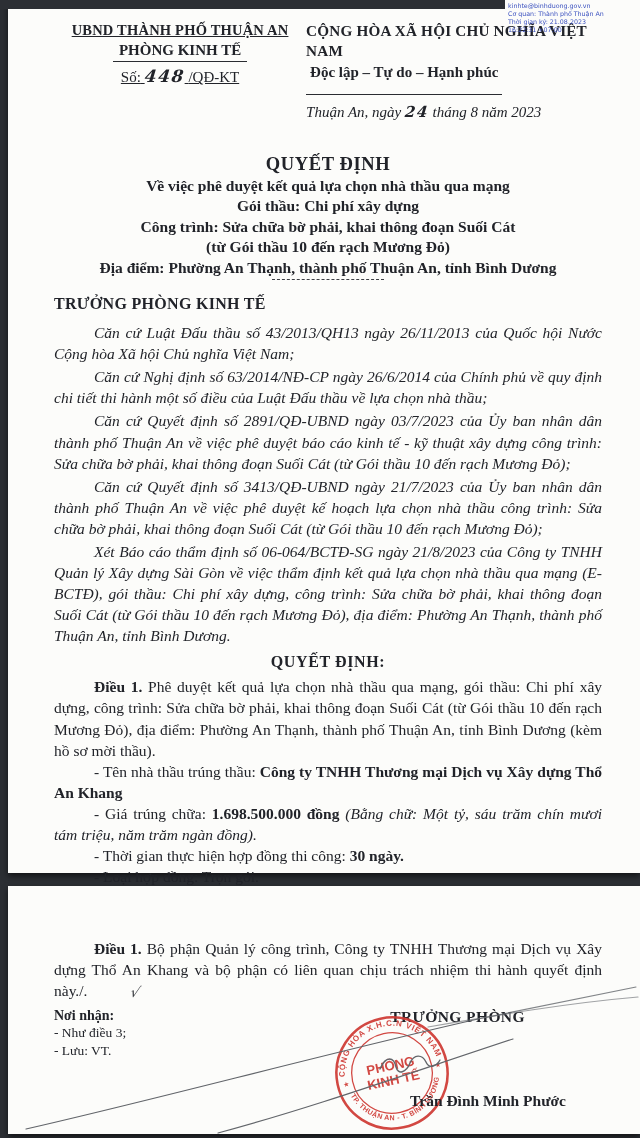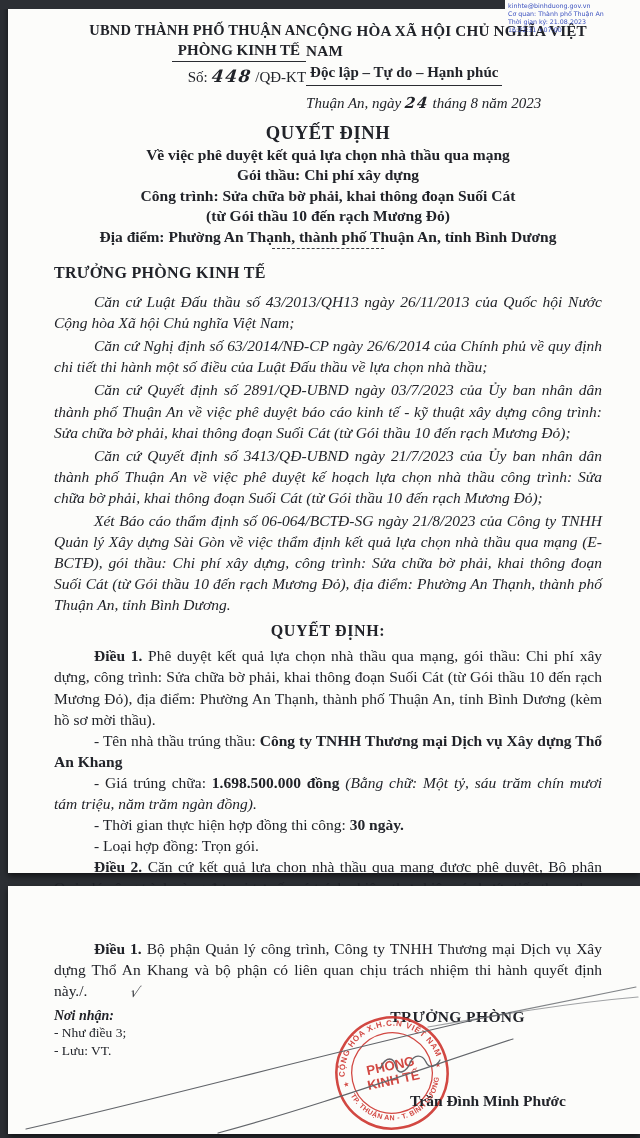--- a/index.html
+++ b/index.html
@@ -25,52 +25,52 @@
   
   .dsig{
     position:absolute;top:2px;right:10px;width:122px;
     font-family:"DejaVu Sans",sans-serif;font-size:6.3px;line-height:1.25;
     color:#3a50bf;text-align:left;z-index:7;
   }
   .dsig div{white-space:nowrap;overflow:hidden;}
 
   
   .hdr{display:flex;margin-top:6px;}
-  .hdr-left{width:46%;text-align:right;line-height:1.3;}
+  .hdr-left{width:46%;text-align:center;line-height:1.3;text-decoration:underline;}
   .hdr-right{width:54%;line-height:1.3;}
   .org{font-size:14.5px;font-weight:600;letter-spacing:.2px;}
   .dept{font-size:15px;font-weight:bold;display:inline-block;border-bottom:1.4px solid #2a2c31;padding:0 6px 1px;}
   .so-line{font-size:15px;margin-top:3px;}
   .hand{font-family:"DejaVu Serif",serif;font-style:italic;font-weight:600;font-size:17px;letter-spacing:1.5px;display:inline-block;transform:skewX(-6deg);}
   .nat1{font-size:15.2px;font-weight:bold;letter-spacing:.2px;}
-  .motto{font-size:15px;font-weight:bold;display:inline-block;border-bottom:1.5px solid #2a2c31;padding:0 4px 3px;margin-top:2px;}
+  .motto{font-size:15px;font-weight:bold;display:inline-block;border-bottom:1.5px solid #2a2c31;padding:0 4px 12px;margin-top:2px;}
   .pdate{font-size:15px;font-style:italic;margin-top:8px;}
 
   
-  .title-block{text-align:center;margin-top:7px;line-height:1.32;}
+  .title-block{text-align:center;margin-top:29px;line-height:1.32;}
   .doc-title{font-size:18.5px;font-weight:bold;letter-spacing:.6px;}
   .doc-sub{font-size:15.5px;font-weight:bold;}
   .title-sep{width:112px;border-bottom:1.6px dashed #3c3e44;margin:1px auto 0;}
 
   .authority{text-align:left;font-size:16px;font-weight:bold;margin-top:15px;letter-spacing:.3px;}
 
   .recitals{margin-top:9px;}
   .recital{font-style:italic;text-align:justify;text-indent:40px;margin:0 0 2px;line-height:1.36;font-size:15.5px;}
 
   .decide-head{text-align:center;font-size:16px;font-weight:bold;margin:7px 0 5px;letter-spacing:.6px;}
 
   .art{text-align:justify;text-indent:40px;line-height:1.36;font-size:15.5px;margin:0;}
   .b{font-weight:bold;}
   .i{font-style:italic;}
   .hand-mark{display:inline-block;transform:skewX(-18deg) translateY(1px);color:#3a3d42;font-size:14px;font-family:"DejaVu Sans",sans-serif;}
 
   
   .footer-row{display:flex;margin-top:7px;}
   .noinhan{width:40%;text-align:left;}
-  .noinhan-label{font-size:14px;font-weight:bold;font-style:italic;}
+  .noinhan-label{font-size:14px;font-weight:bold;}
   .noinhan-item{font-size:13.5px;line-height:1.35;}
   .sign-col{width:60%;text-align:center;padding-left:40px;box-sizing:border-box;}
   .signer-title{font-size:15.5px;font-weight:bold;letter-spacing:.4px;}
   .signer-name{position:absolute;left:330px;top:206px;width:300px;text-align:center;font-size:15.5px;font-weight:bold;z-index:4;}
 
   .stamp-wrap{position:absolute;left:325px;top:128px;width:118px;height:118px;transform:rotate(-12deg);opacity:.93;z-index:2;}
   .sig-svg{position:absolute;left:0;top:95px;width:632px;height:153px;z-index:3;}
 </style>
 </head>
 <body>

